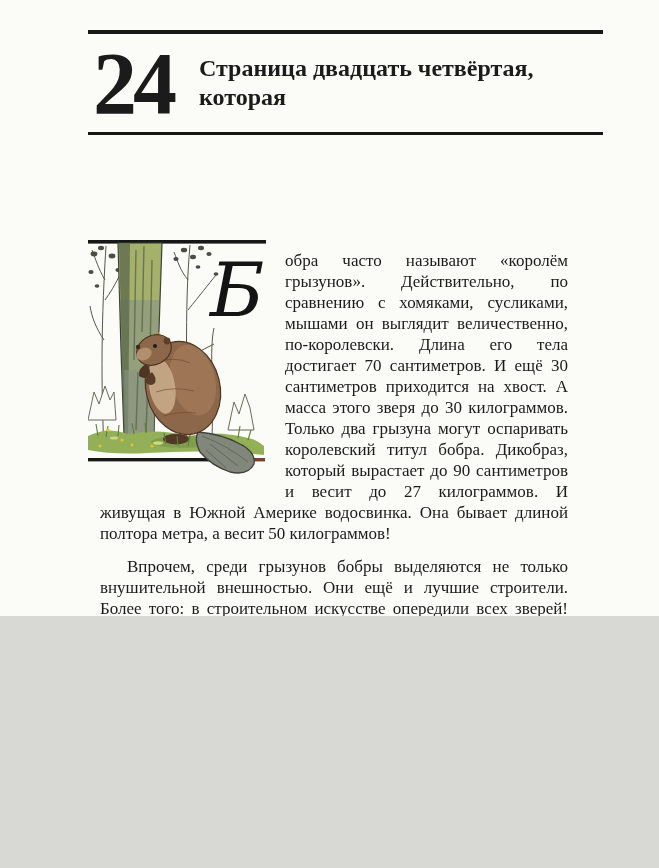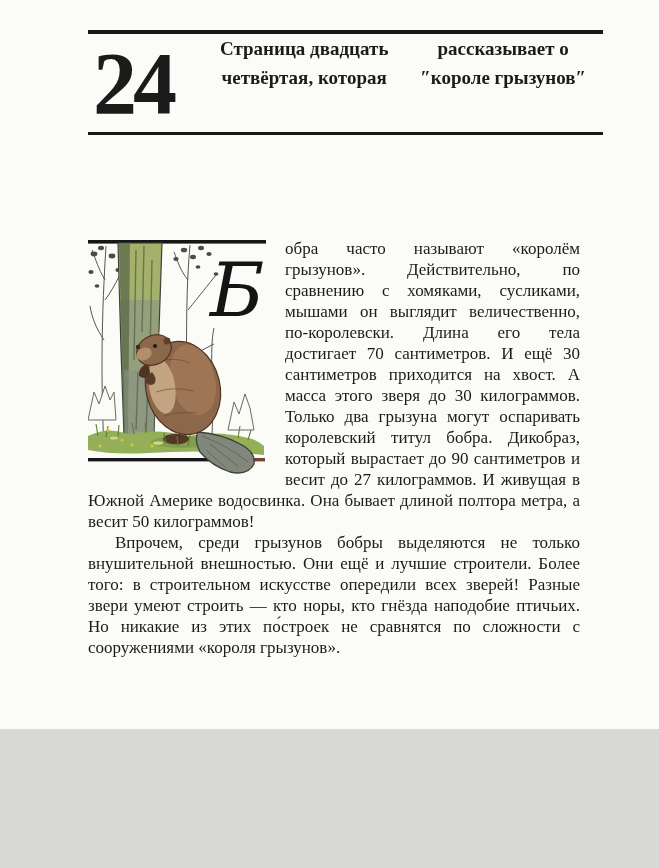--- a/index.html
+++ b/index.html
@@ -1,18 +1,18 @@
 <!DOCTYPE html>
 <html lang="ru"><head>
 <meta charset="utf-8">
 <style>
   html,body{margin:0;padding:0;background:#d8d8d4;}
   .page{
     position:relative;
-    width:659px;height:729px;
+    width:659px;height:616px;
     margin:0 auto;
     background:#fbfbf7;
     color:#1b1b1b;
     font-family:"Liberation Serif","DejaVu Serif",serif;
     overflow:hidden;
   }
   
   .header{
     position:absolute;left:88px;top:30px;width:515px;height:98px;
     border-top:4px solid #171717;
@@ -22,59 +22,58 @@
   }
   .chapter-num{
     width:106px;flex:none;
     font-size:88px;font-weight:bold;line-height:100px;
     letter-spacing:-4px;
     padding-left:5px;
     font-family:"Liberation Serif",serif;
   }
   .chapter-title{
     flex:1;
-    display:flex;flex-direction:row;justify-content:center;
-    text-align:center;
-    font-weight:bold;font-size:19px;line-height:29px;
+    display:flex;flex-direction:column;justify-content:center;
+    text-align:left;
+    font-weight:bold;font-size:24px;line-height:29px;
     padding-right:6px;
   }
   
   .section-heading{
     position:absolute;left:95px;top:191px;margin:0;
     font-size:18px;font-weight:bold;letter-spacing:.3px;
   }
   
   .content{
     position:absolute;left:88px;top:238px;width:492px;
     font-size:17px;line-height:21px;
     text-align:justify;
   }
   .figure{
     float:left;width:180px;height:250px;
     margin:2px 17px 0 0;padding:0;
   }
   .figure svg{display:block;}
-  p.para{margin:0;}
+  p.para{margin:12px;}
   p.indent{text-indent:27px;}
   
   .page-number{
     position:absolute;left:88px;top:772px;width:515px;
     text-align:right;font-size:15.5px;letter-spacing:.5px;
   }
 </style>
 </head>
 <body>
 
 <div class="page">
 
   <div class="header">
     <div class="chapter-num">24</div>
     <div class="chapter-title">
       <div>Страница двадцать четвёртая, которая</div>
-      <div>рассказывает о ″короле грызунов″</div>
     </div>
   </div>
 
 
   <div class="content">
 
     <figure class="figure">
       <svg width="180" height="250" viewBox="0 0 180 250" role="img" aria-label="Бобр грызёт ствол дерева">
 
         <rect x="0" y="0" width="178" height="3.6" fill="#171717"></rect>

